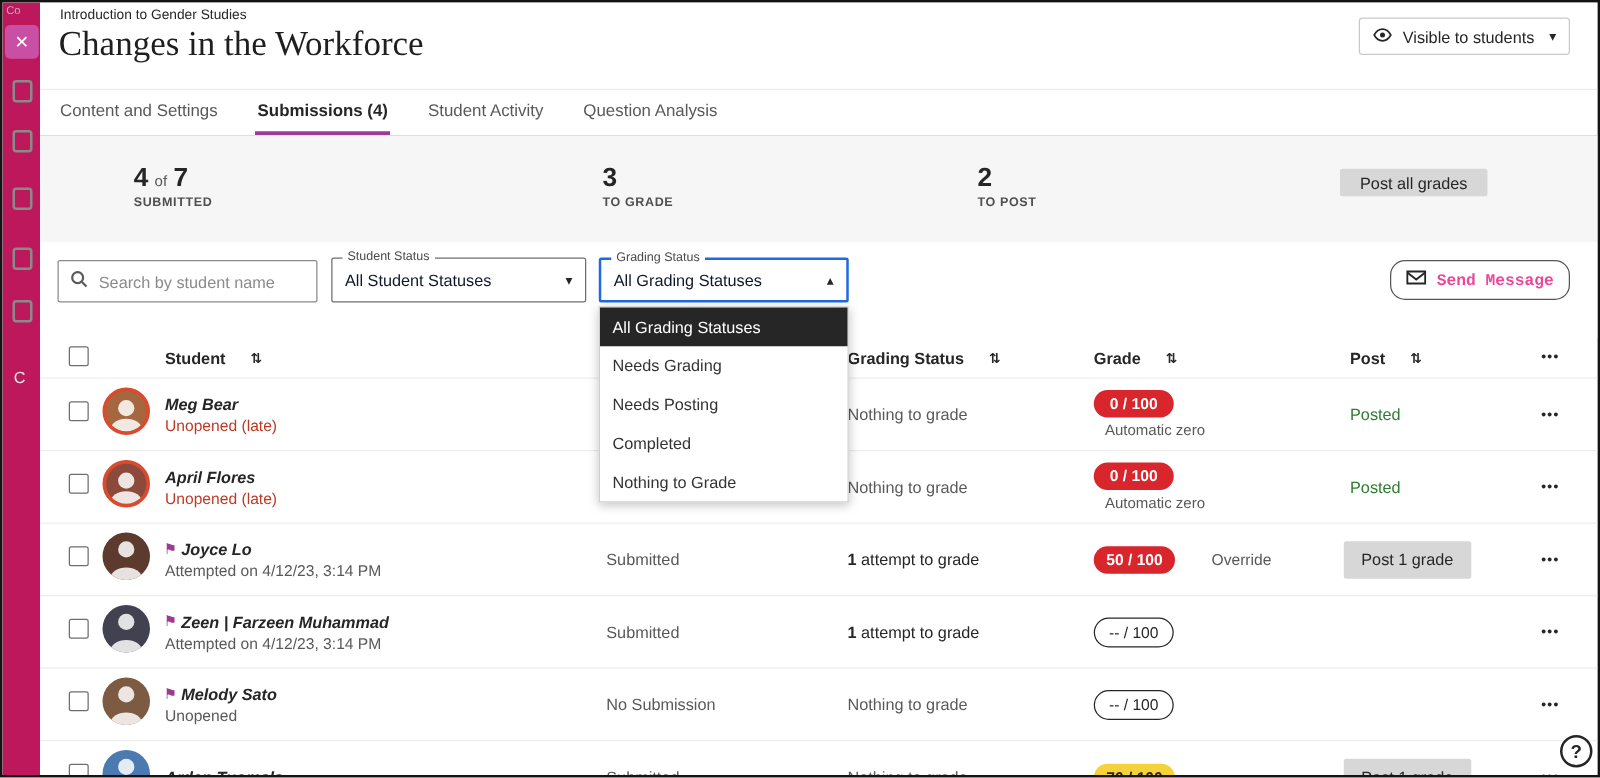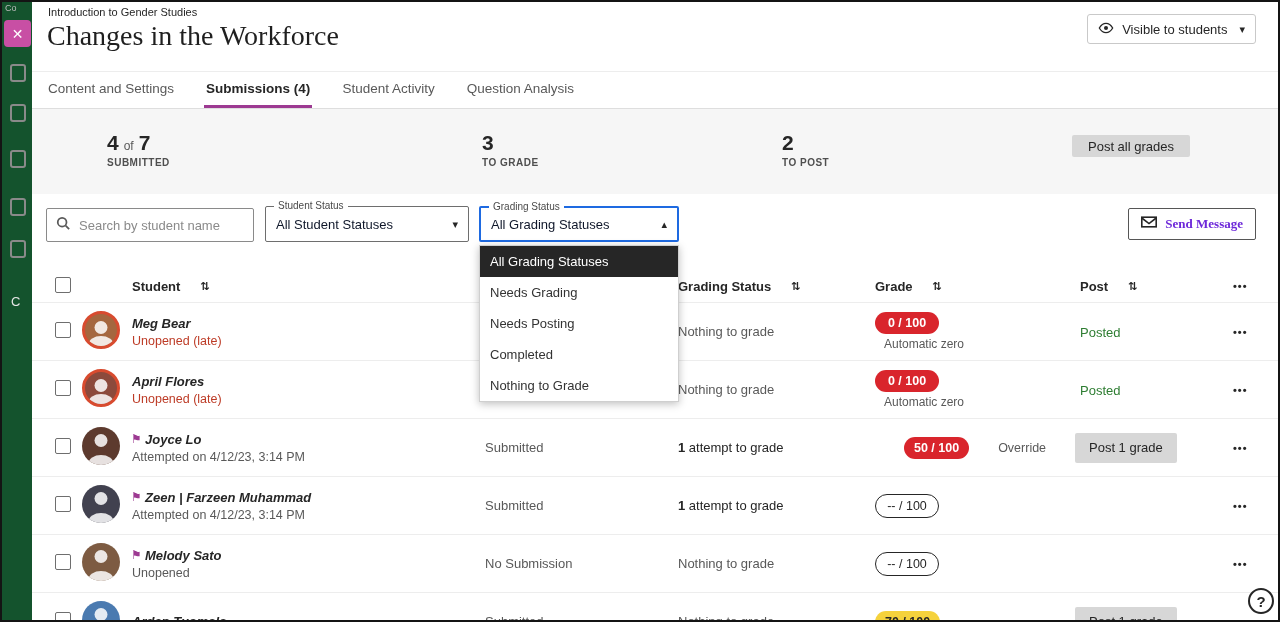--- a/index.html
+++ b/index.html
@@ -3,21 +3,21 @@
 <meta charset="utf-8">
 <style>
   * { box-sizing: border-box; }
   body { margin: 0; font-family: "Liberation Sans", "DejaVu Sans", sans-serif; background: #666; }
   .screen {
     position: relative; width: 1280px; height: 622px; background: #fff;
     border: 2px solid #141414; overflow: hidden; color: #262626;
   }
 
   
-  .rail { position: absolute; left: 0; top: 0; width: 30px; height: 100%; background: #14532d; z-index: 50; text-align: right; }
+  .rail { position: absolute; left: 0; top: 0; width: 30px; height: 100%; background: #be185d; z-index: 50; text-align: right; }
   .rail-top-text { position: absolute; top: 1px; left: 3px; font-size: 9px; color: #bbb; }
   .close-btn {
     position: absolute; top: 18px; left: 2px; width: 27px; height: 27px; border-radius: 4px;
     background: var(--accent-pink, #C84FA4); color: #fff; font-size: 14px;
     display: flex; align-items: center; justify-content: center; cursor: pointer;
   }
   .rail-ic { position: absolute; left: 8px; width: 16px; height: 18px; border: 2px solid #8a8a8a; border-radius: 3px; }
   .rail-letter { position: absolute; top: 292px; left: 9px; color: #e6e6e6; font-size: 13px; }
 
   
@@ -72,22 +72,22 @@
 
   .menu {
     position: absolute; top: calc(100% + 5px); left: -2px; width: 200px; background: #fff;
     border: 1px solid #cfcfcf; box-shadow: 0 2px 8px rgba(0,0,0,.25); z-index: 40; cursor: pointer;
   }
   .menu-item { height: 31px; display: flex; align-items: center; padding: 0 10px; font-size: 13px; color: #333; }
   .menu-item.selected { background: #262626; color: #fff; }
 
   .send-btn {
     position: absolute; right: 22px; top: 14px; height: 32px; background: #fff;
-    border: 1px solid #565656; border-radius: 2px; display: flex; align-items: center; gap: 8px;
-    padding: 0 12px; font-size: 13px; font-weight: 600; color: #6d28d9; cursor: pointer; font-family: Liberation Serif, serif;
+    border: 1px solid #565656; border-radius: 12px; display: flex; align-items: center; gap: 8px;
+    padding: 0 12px; font-size: 13px; font-weight: 600; color: #ec4899; cursor: pointer; font-family: Liberation Mono, monospace;
   }
 
   
   .grid { display: grid; grid-template-columns: 50px 50px 353px 193px 197px 200px 152px 1fr; align-items: center; }
   .thead { height: 33px; border-bottom: 1px solid #ededed; font-size: 13px; font-weight: 700; color: #262626; }
   .th { display: flex; align-items: center; gap: 20px; cursor: pointer; }
   .sort { font-size: 11px; }
   .trow { height: 58px; border-bottom: 1px solid #ededed; }
   .checkbox { display: inline-block; width: 16px; height: 16px; border: 1px solid #6e6e6e; border-radius: 2px; background: #fff; margin-left: 23px; cursor: pointer; }
 
@@ -110,21 +110,21 @@
   .gbold { font-weight: 700; }
 
   .pill {
     display: inline-flex; align-items: center; justify-content: center; min-width: 64px;
     padding: 4px 10px; border-radius: 13px; font-size: 12.5px; font-weight: 700; cursor: pointer;
   }
   .pill.red { background: var(--pill-red, #D9252C); color: #fff; }
   .pill.yellow { background: var(--pill-yellow, #F5D23C); color: #262626; }
   .pill.outline { background: #fff; border: 1px solid #262626; color: #262626; font-weight: 400; }
   .gnote { display: block; margin: 3px 0 0 9px; font-size: 12px; color: #595959; }
-  .grade-inline { display: flex; align-items: center; gap: 13px; justify-content: center; }
+  .grade-inline { display: flex; align-items: center; gap: 13px; }
   .gside { font-size: 12.5px; color: #595959; margin-left: 16px; }
 
   .posted { padding-left: 5px; font-size: 13px; color: var(--posted-green, #2E7D32); }
   .post-btn { height: 30px; padding: 0 14px; background: #d7d7d7; border: none; border-radius: 2px; font-size: 13px; color: #262626; cursor: pointer; font-family: inherit; }
   .c-post { padding-left: 0; }
   .thead .c-post-h { padding-left: 5px; }
   .c-dots { padding-left: 6px; font-size: 11px; font-weight: 700; letter-spacing: 1px; color: #262626; cursor: pointer; }
 
   .help-btn {
     position: absolute; right: 4px; bottom: 6px; width: 26px; height: 26px; border-radius: 50%;

